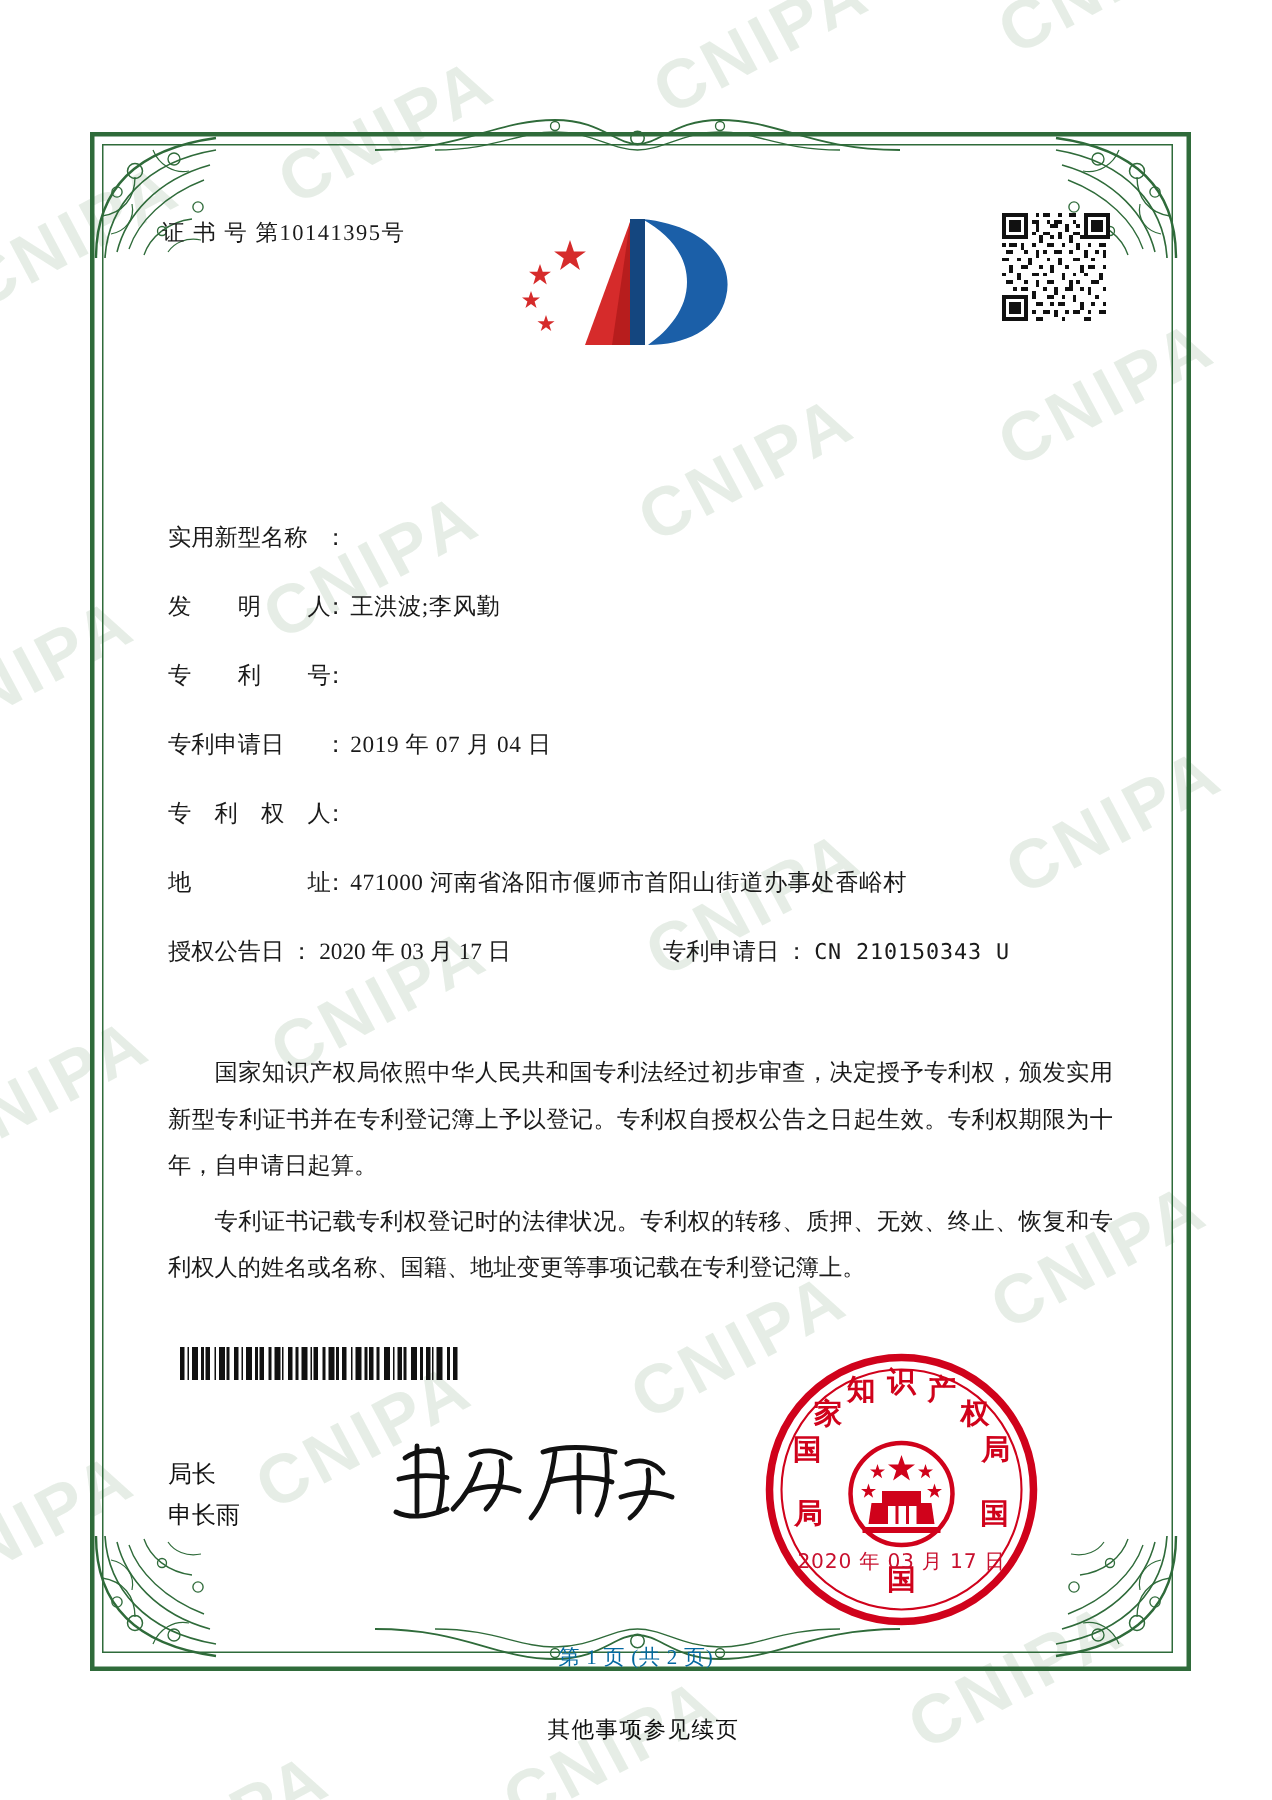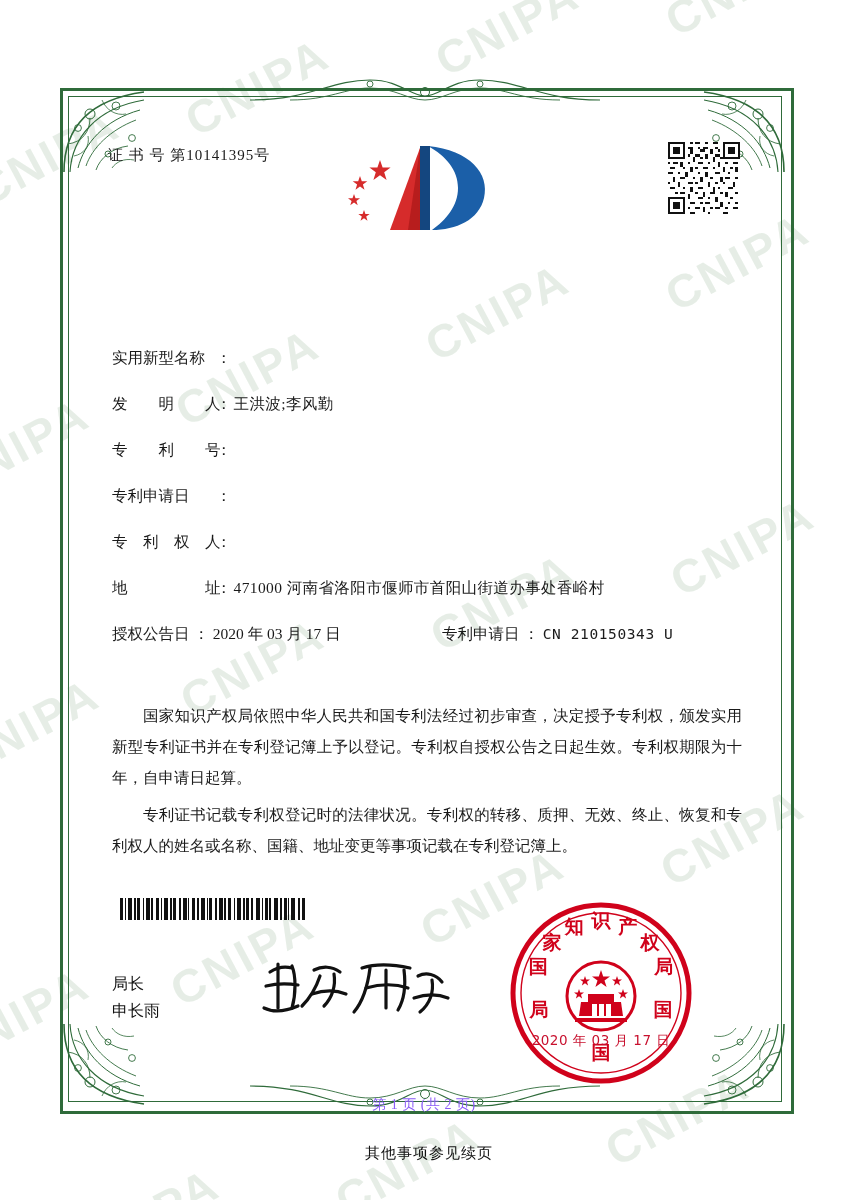--- a/index.html
+++ b/index.html
@@ -239,21 +239,21 @@
     letter-spacing: .5px;
     font-family: "DejaVu Sans", "Liberation Sans", sans-serif;
   }
 
   .page-num {
     position: absolute;
     left: 0; right: 0;
     top: 1096px;
     text-align: center;
     font-size: 14px;
-    color: #8b5cf6;
+    color: #0369a1;
     letter-spacing: .5px;
   }
   .footer-note {
     position: absolute;
     left: 0; right: 0;
     top: 1144px;
     text-align: center;
     font-size: 15px;
     color: #111;
     letter-spacing: 1px;
@@ -550,20 +550,21 @@
       </div>
 
       <div class="field-row">
         <span class="f-label">专　　利　　号</span>
         <span class="f-colon">：</span>
       </div>
 
       <div class="field-row">
         <span class="f-label">专利申请日</span>
         <span class="f-colon">：</span>
+        <span class="f-value">2019 年 07 月 04 日</span>
       </div>
 
       <div class="field-row">
         <span class="f-label">专　利　权　人</span>
         <span class="f-colon">：</span>
       </div>
 
       <div class="field-row">
         <span class="f-label">地　　　　　址</span>
         <span class="f-colon">：</span>

